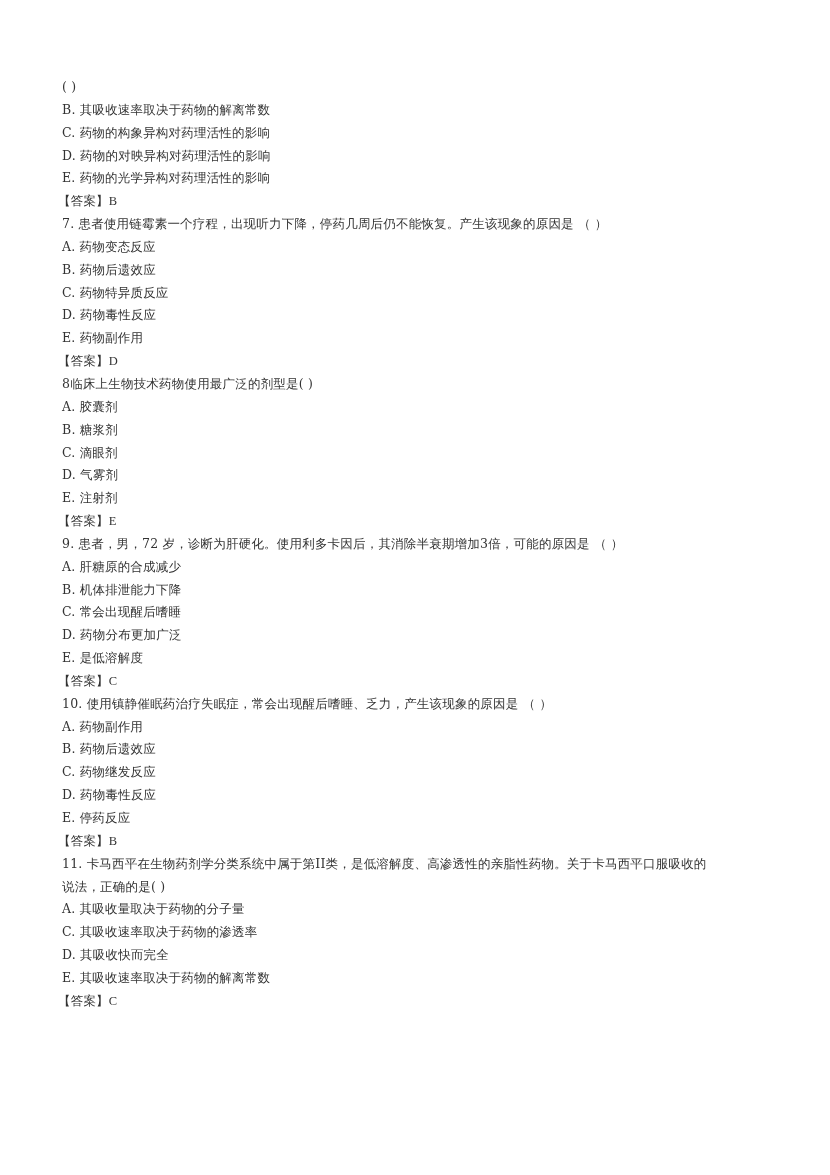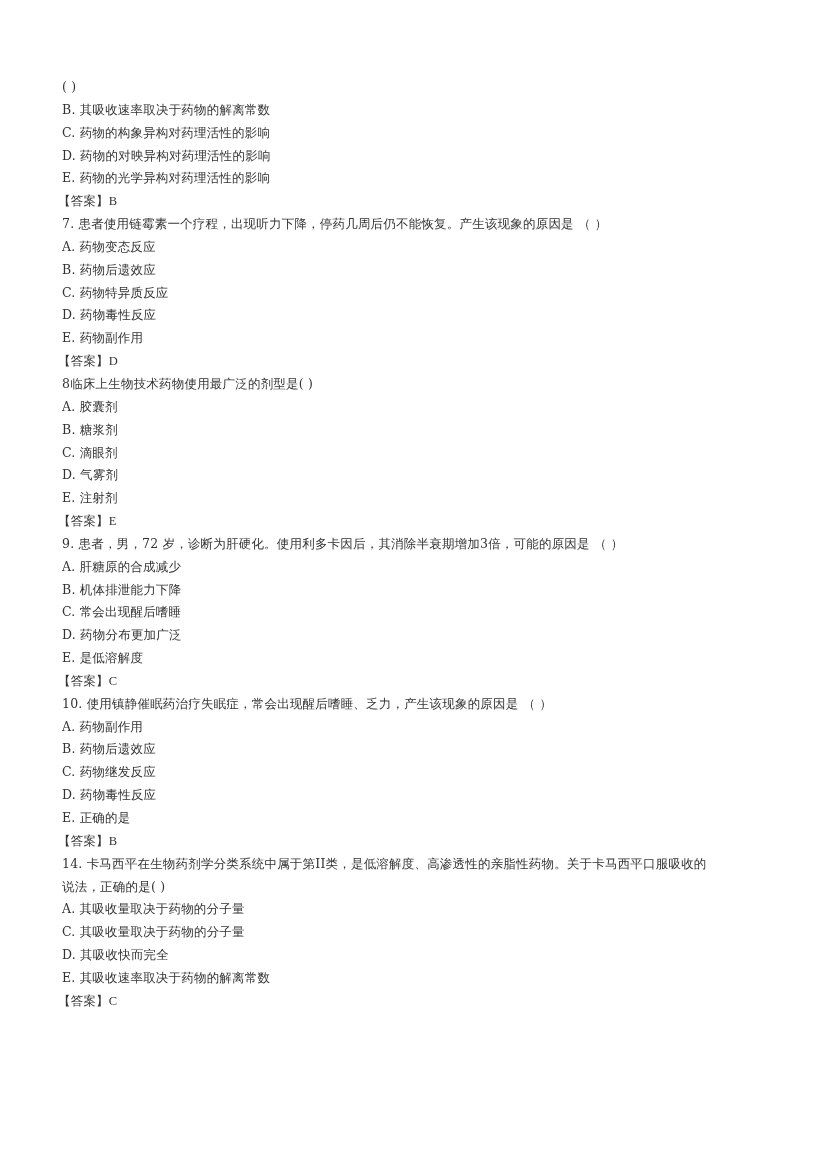--- a/index.html
+++ b/index.html
@@ -76,27 +76,27 @@
     <div class="line">E. 是低溶解度</div>
     <div class="line answer">【答案】C</div>
   </div>
 
   <div>
     <div class="line">10. 使用镇静催眠药治疗失眠症，常会出现醒后嗜睡、乏力，产生该现象的原因是 （  ）</div>
     <div class="line">A. 药物副作用</div>
     <div class="line">B. 药物后遗效应</div>
     <div class="line">C. 药物继发反应</div>
     <div class="line">D. 药物毒性反应</div>
-    <div class="line">E. 正确的是</div>
+    <div class="line">E. 停药反应</div>
     <div class="line answer">【答案】B</div>
   </div>
 
   <div>
-    <div class="line">14. 卡马西平在生物药剂学分类系统中属于第II类，是低溶解度、高渗透性的亲脂性药物。关于卡马西平口服吸收的</div>
+    <div class="line">11. 卡马西平在生物药剂学分类系统中属于第II类，是低溶解度、高渗透性的亲脂性药物。关于卡马西平口服吸收的</div>
     <div class="line">说法，正确的是(    )</div>
     <div class="line">A. 其吸收量取决于药物的分子量</div>
-    <div class="line">C. 其吸收量取决于药物的分子量</div>
+    <div class="line">C. 其吸收速率取决于药物的渗透率</div>
     <div class="line">D. 其吸收快而完全</div>
     <div class="line">E. 其吸收速率取决于药物的解离常数</div>
     <div class="line answer">【答案】C</div>
   </div>
 
 </div>
 
 </body></html>

